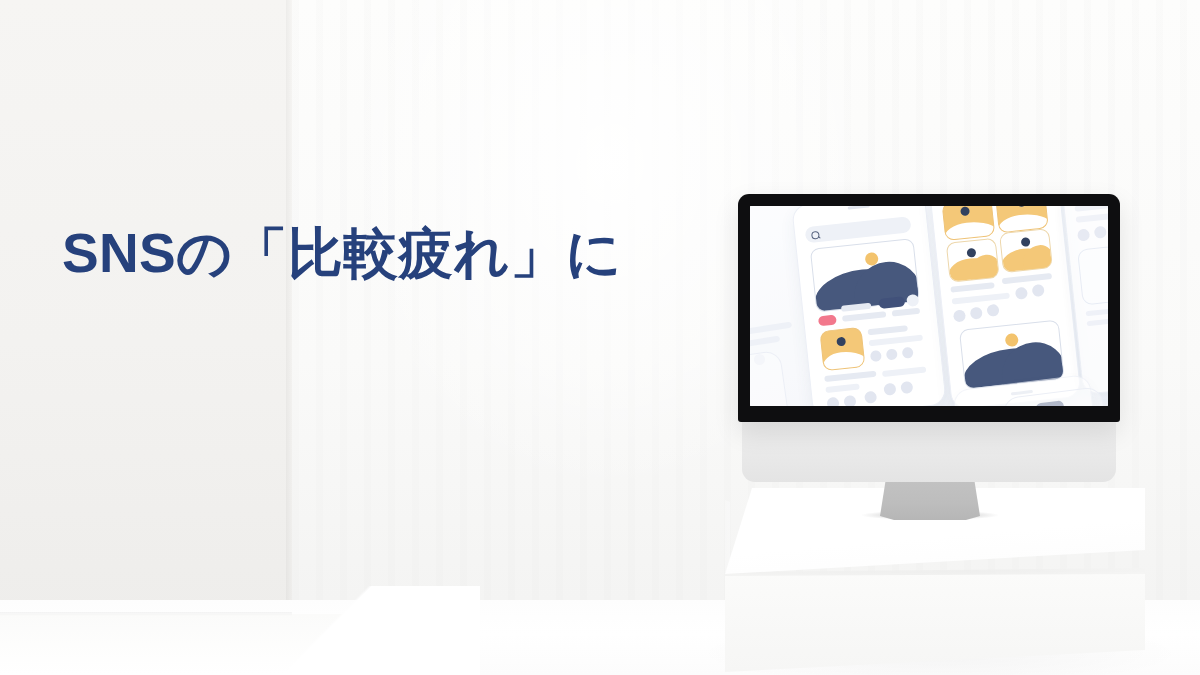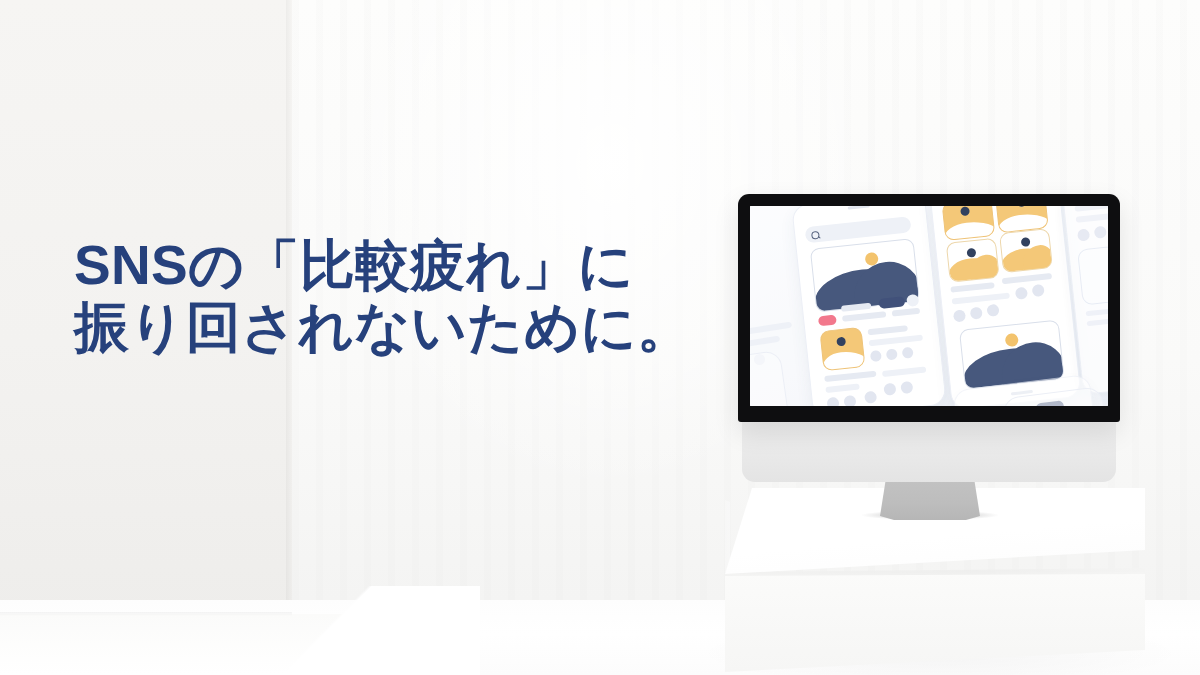--- a/index.html
+++ b/index.html
@@ -197,21 +197,21 @@
   
   .textblock{
     position:absolute;left:62px;top:222px;width:700px;
   }
   .headline{
     color:#26417c;
     font-weight:700;
     font-size:55px;
     line-height:1.13;
     letter-spacing:.005em;
-    margin:12px;
+    margin:0;
     white-space:pre-line;
   }
   .subline{
     color:#2e4a86;
     font-weight:700;
     font-size:30px;
     line-height:1.3;
     letter-spacing:.02em;
     margin:20px 0 0 24px;
   }
@@ -344,16 +344,16 @@
           <div class="ph-notch" style="top:8px;"></div>
           <div class="pill-navy" style="left:80px;top:22px;width:28px;height:11px;opacity:.95;"></div>
 
         </div>
         <div class="ghost-faint" style="left:256px;top:186px;width:98px;height:70px;transform:rotate(-7deg);"></div>
       </div>
     </div>
   </div>
 
   <div class="textblock">
-    <h1 class="headline"><span>SNSの「比較疲れ」に</span><br><span>振り回されないために。</span></h1>
+    <h1 class="headline"><span>SNSの「比較疲れ」に</span><br></h1>
   </div>
 
 </div>
 
 </body></html>

